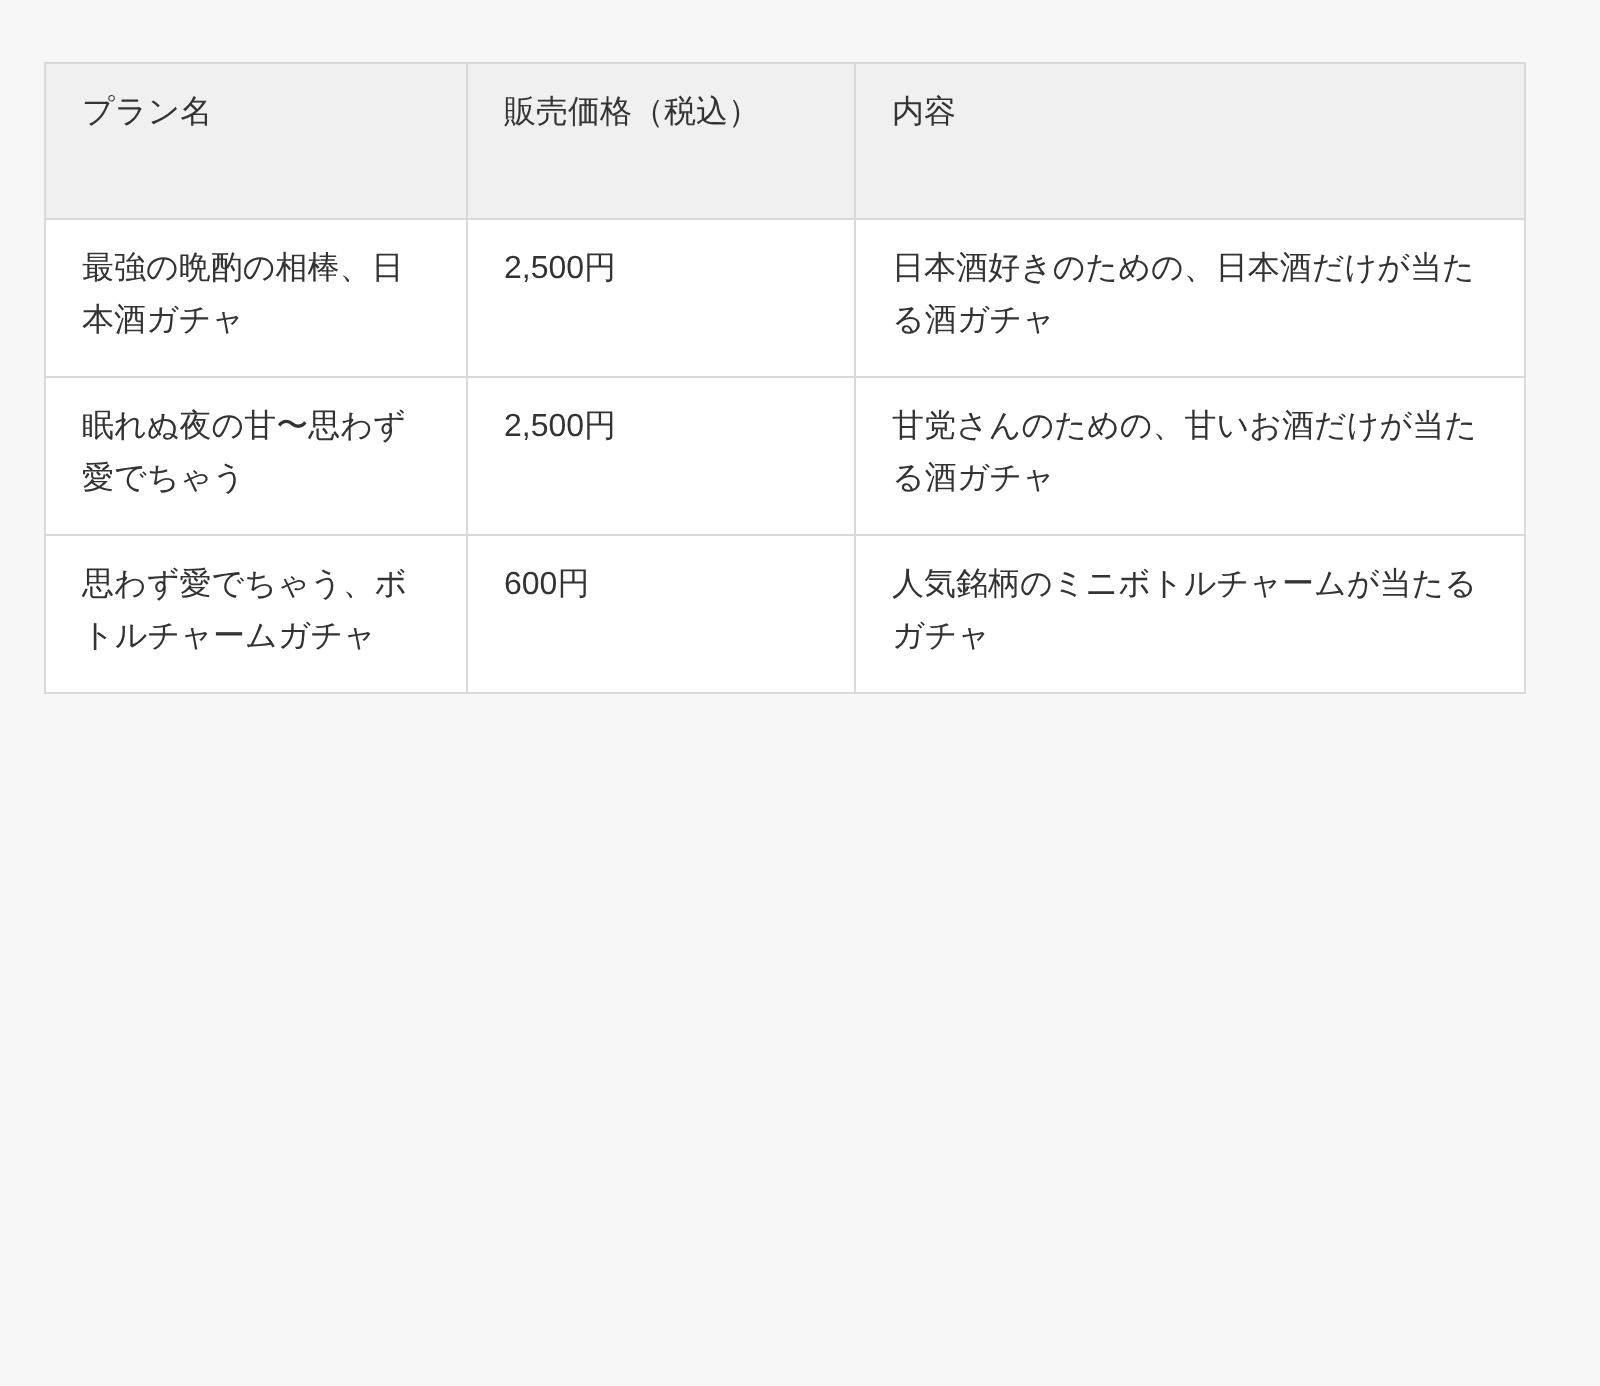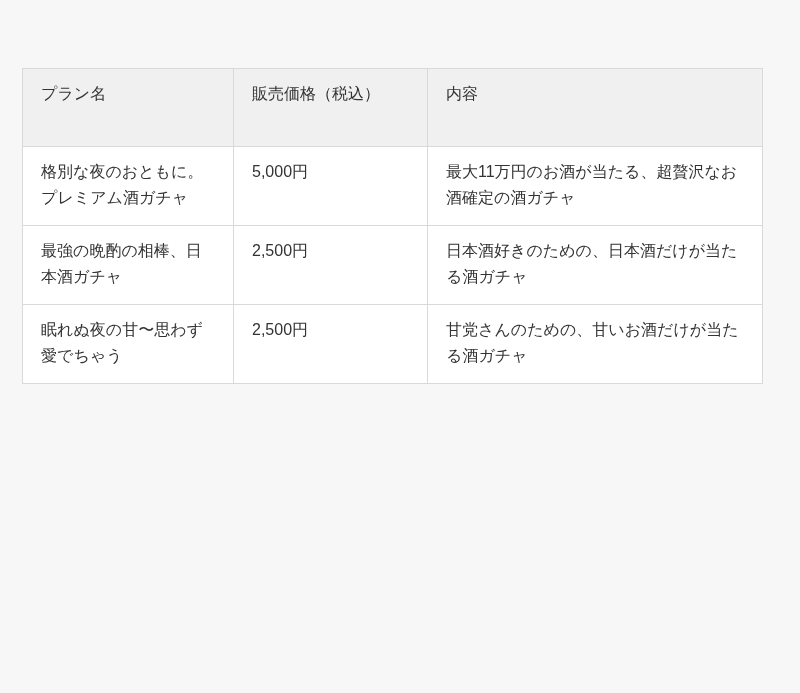--- a/index.html
+++ b/index.html
@@ -15,21 +15,20 @@
   .table-wrap {
     position: absolute;
     left: 22px;
     top: 31px;
   }
   table.plans {
     border-collapse: collapse;
     table-layout: fixed;
     width: 740px;
     background: #ffffff;
-    margin-top: 37px;
   }
   col.c1 { width: 211px; }
   col.c2 { width: 194px; }
   col.c3 { width: 335px; }
   th, td {
     border: 1px solid #d9d9d9;
     vertical-align: top;
     text-align: left;
     padding: 12px 18px;
     font-size: 16px;
@@ -57,29 +56,29 @@
     </colgroup>
     <thead>
       <tr>
         <th>プラン名</th>
         <th>販売価格（税込）</th>
         <th>内容</th>
       </tr>
     </thead>
     <tbody>
         <tr>
-          <td>格別な夜のおともに。プレミアム酒ガチャ</td>
-          <td>5,000円</td>
-          <td>最大11万円のお酒が当たる、超贅沢なお酒確定の酒ガチャ</td>
-        </tr>
-        <tr>
           <td>最強の晩酌の相棒、日本酒ガチャ</td>
           <td>2,500円</td>
           <td>日本酒好きのための、日本酒だけが当たる酒ガチャ</td>
         </tr>
         <tr>
           <td>眠れぬ夜の甘〜思わず愛でちゃう</td>
           <td>2,500円</td>
           <td>甘党さんのための、甘いお酒だけが当たる酒ガチャ</td>
         </tr>
+        <tr>
+          <td>思わず愛でちゃう、ボトルチャームガチャ</td>
+          <td>600円</td>
+          <td>人気銘柄のミニボトルチャームが当たるガチャ</td>
+        </tr>
       </tbody>
   </table>
 </div>
 
 </body></html>

